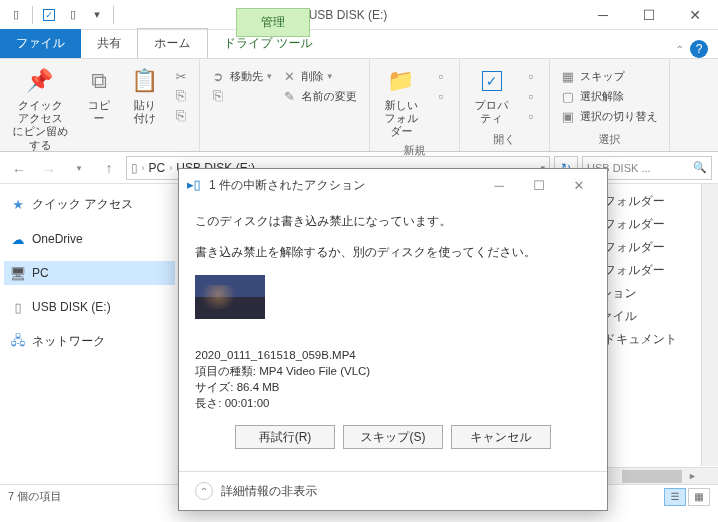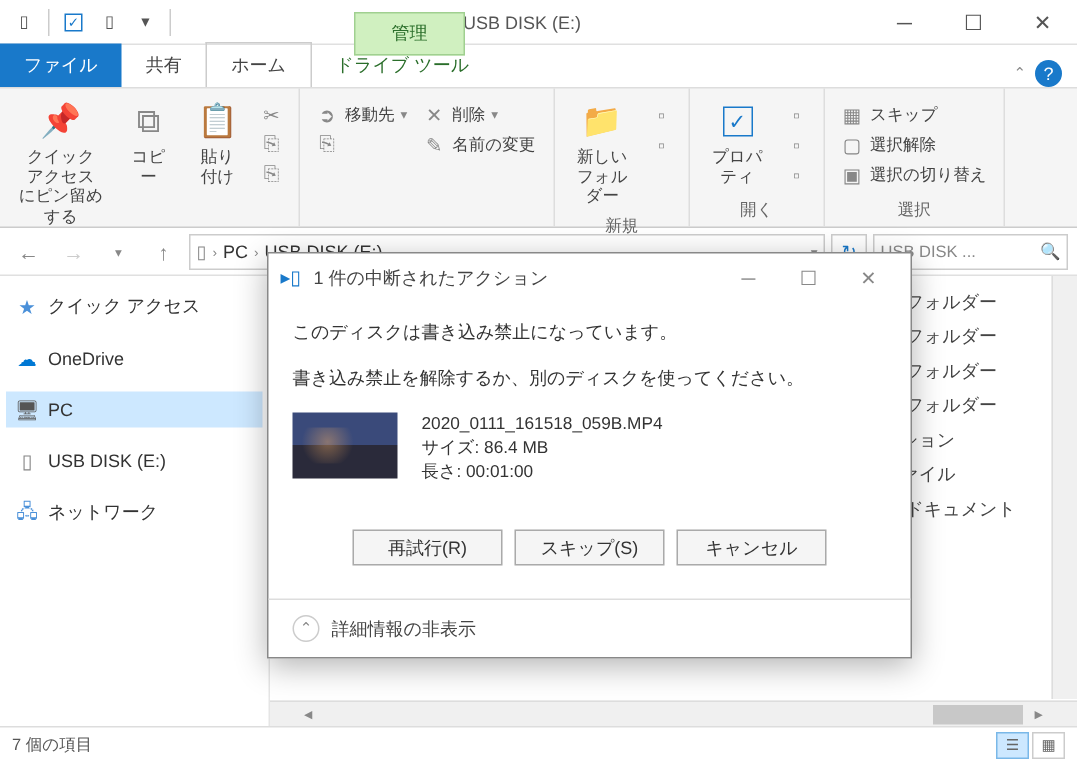--- a/index.html
+++ b/index.html
@@ -64,21 +64,21 @@
 .viewbtn.active { background: #cde8ff; border-color: #7ab8e8; }
 
 .dialog { position: absolute; left: 178px; top: 168px; width: 430px; background: #fff; border: 1px solid #888; box-shadow: 0 5px 20px rgba(0,0,0,0.3); }
 .dlg-title { height: 32px; display: flex; align-items: center; padding: 0 8px; font-size: 12px; color: #444; }
 .dlg-title .ico { width: 16px; height: 16px; margin-right: 6px; color: #1979ca; font-size: 13px; }
 .dlg-winbtns { margin-left: auto; display: flex; }
 .dlg-winbtn { width: 40px; height: 28px; display: flex; align-items: center; justify-content: center; color: #888; font-size: 13px; }
 .dlg-body { padding: 12px 16px; font-size: 12px; color: #333; }
 .dlg-msg1 { margin-bottom: 14px; }
 .dlg-msg2 { margin-bottom: 14px; }
-.dlg-file { display: flex; gap: 16px; margin-bottom: 30px; }
+.dlg-file { display: flex; gap: 28px; margin-bottom: 14px; flex-direction: column; }
 .thumb { width: 70px; height: 44px; background: linear-gradient(to bottom, #3a4a7a 50%, #2a2a3a 50%); position: relative; }
 .thumb::after { content: ''; position: absolute; left: 6px; top: 10px; width: 58px; height: 24px; background: radial-gradient(circle at 30% 40%, rgba(255,180,100,0.4), transparent 40%); }
 .file-meta { line-height: 1.4; font-size: 11.5px; }
 .dlg-btns { display: flex; gap: 8px; justify-content: center; margin-bottom: 10px; }
 .dlg-btn { width: 100px; height: 24px; border: 1px solid #aaa; background: #f5f5f5; font-size: 12px; display: flex; align-items: center; justify-content: center; }
 .dlg-footer { border-top: 1px solid #ddd; padding: 10px 16px; display: flex; align-items: center; gap: 8px; font-size: 12px; color: #444; }
 .collapse { width: 18px; height: 18px; border: 1px solid #ccc; border-radius: 50%; display: flex; align-items: center; justify-content: center; font-size: 10px; color: #888; }
 </style>
 </head>
 <body>
@@ -330,20 +330,21 @@
       <div class="dlg-winbtn">✕</div>
     </div>
   </div>
   <div class="dlg-body">
     <div class="dlg-msg1">このディスクは書き込み禁止になっています。</div>
     <div class="dlg-msg2">書き込み禁止を解除するか、別のディスクを使ってください。</div>
     <div class="dlg-file">
       <div class="thumb"></div>
       <div class="file-meta">
         <div>2020_0111_161518_059B.MP4</div>
+        <div>項目の種類: MP4 Video File (VLC)</div>
         <div>サイズ: 86.4 MB</div>
         <div>長さ: 00:01:00</div>
       </div>
     </div>
     <div class="dlg-btns">
       <div class="dlg-btn">再試行(R)</div>
       <div class="dlg-btn">スキップ(S)</div>
       <div class="dlg-btn">キャンセル</div>
     </div>
   </div>

